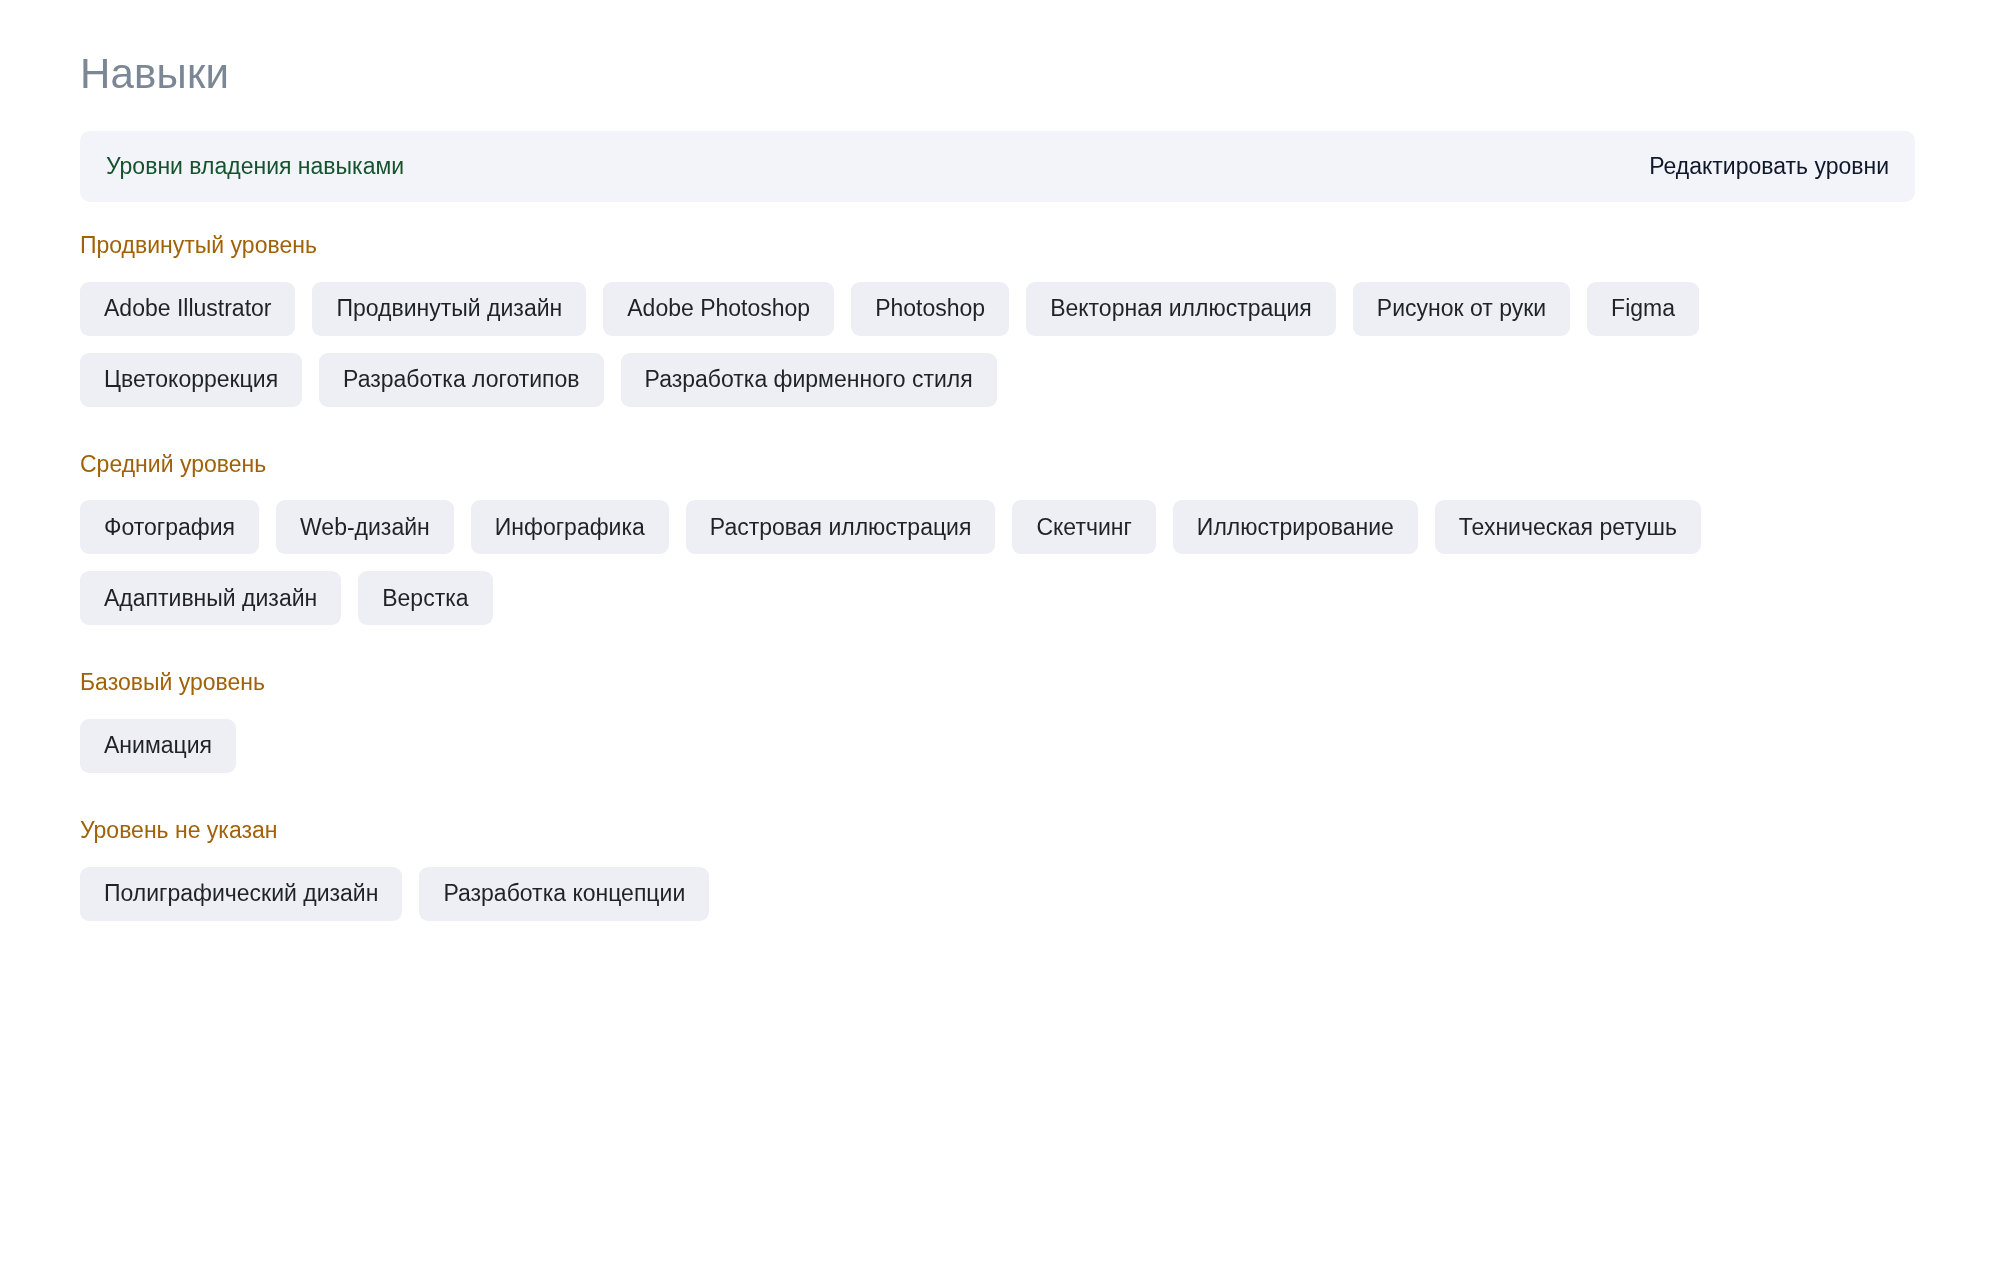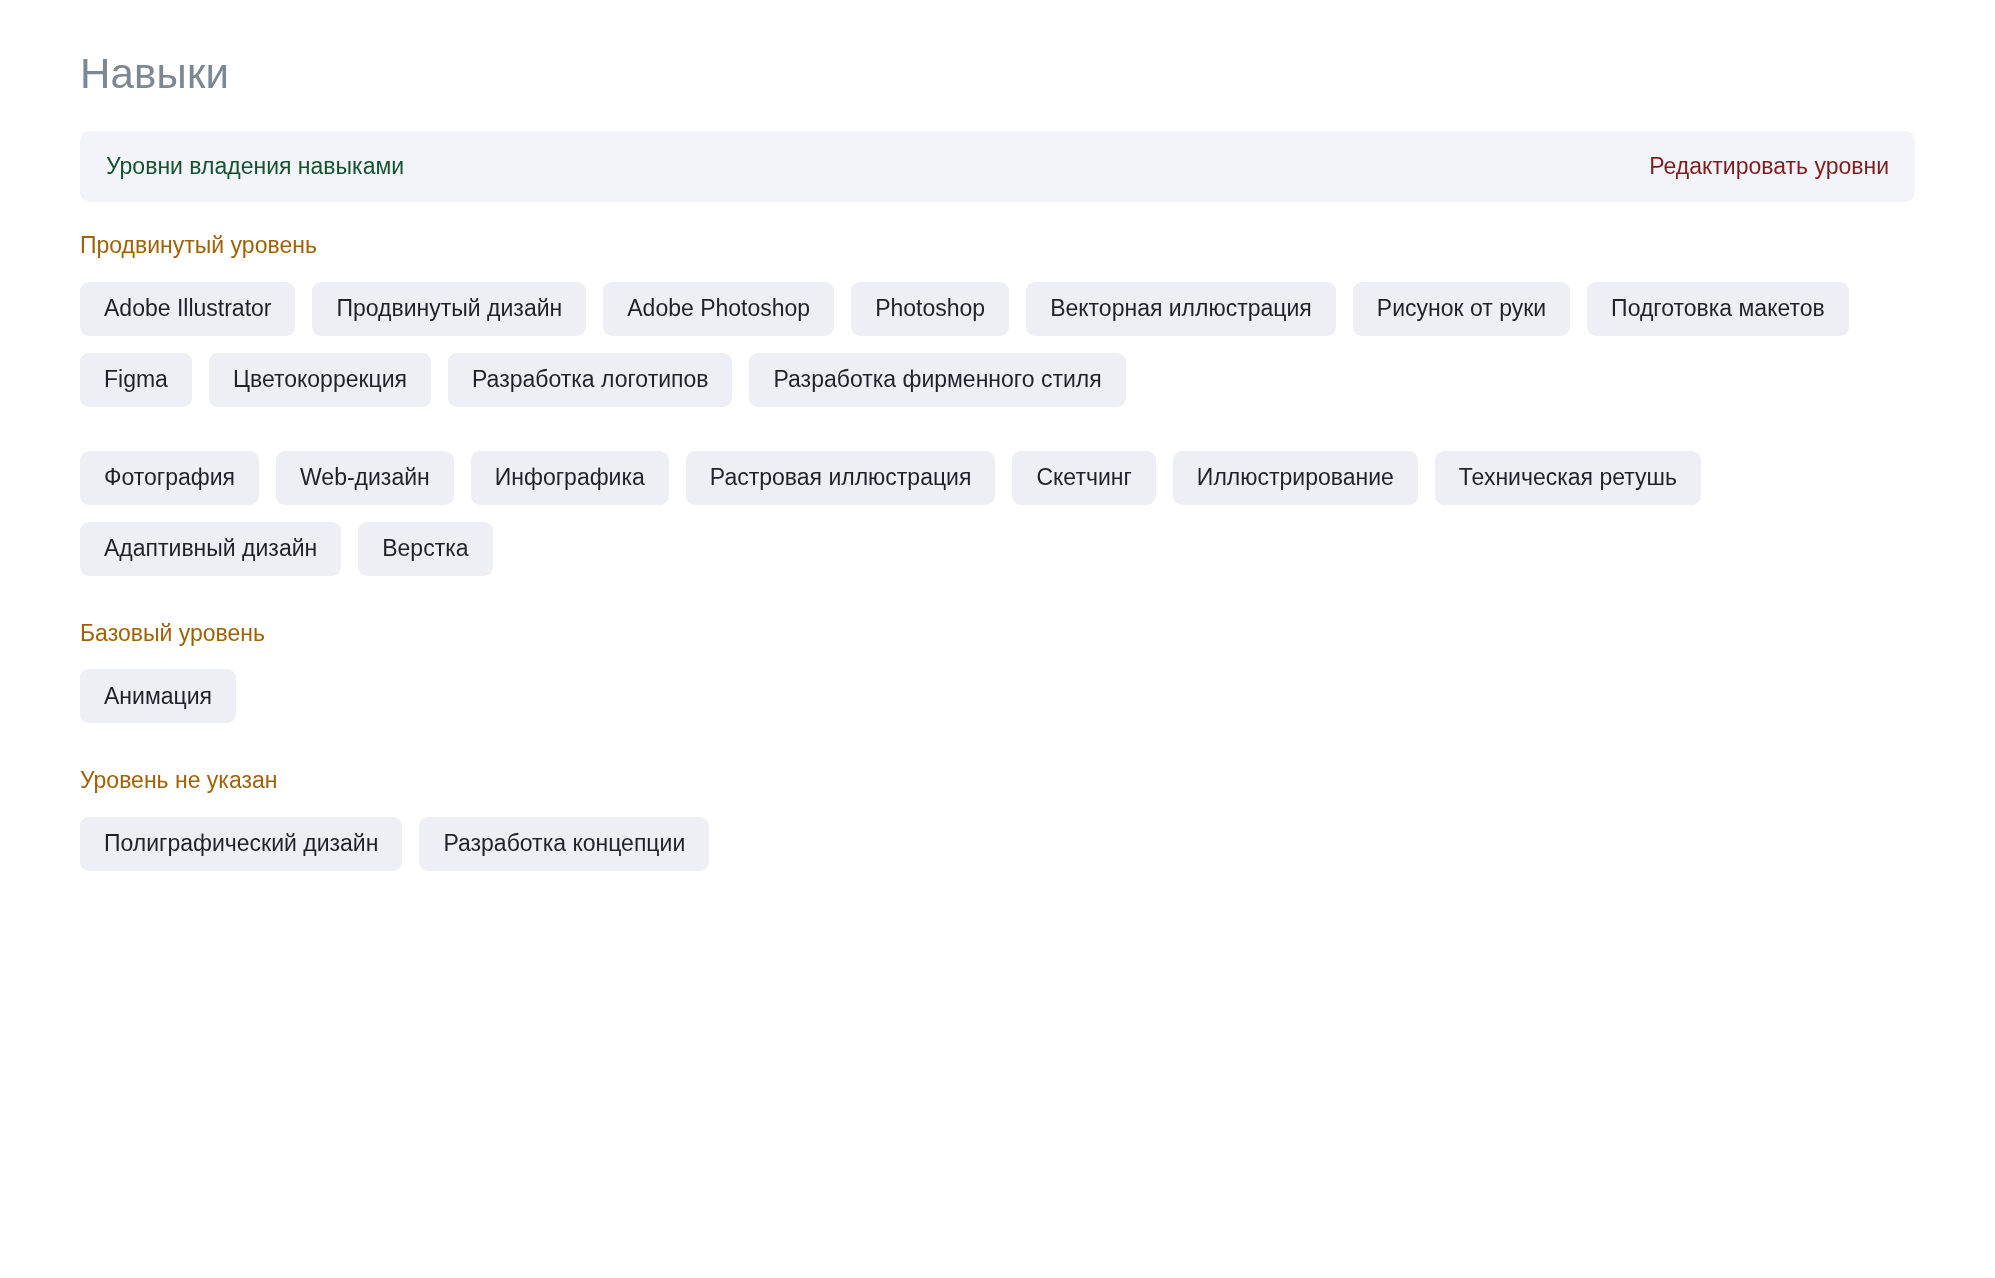--- a/index.html
+++ b/index.html
@@ -43,21 +43,21 @@
     justify-content: space-between;
     padding: 0 26px;
   }
   .levels-banner-label {
     font-size: 23px;
     color: #14532d;
     font-weight: 400;
   }
   .levels-banner-link {
     font-size: 23px;
-    color: #7f1d1d;
+    color: #0f172a;
     font-weight: 400;
     cursor: pointer;
     text-decoration: none;
   }
 
   
   .skill-group { margin-top: 30px; }
   .skill-group + .skill-group { margin-top: 44px; }
 
   .group-title {
@@ -105,28 +105,28 @@
   <div id="groups-container">
       <div class="skill-group">
         <div class="group-title">Продвинутый уровень</div>
         <div class="chip-row">
           <span class="chip">Adobe Illustrator</span>
           <span class="chip">Продвинутый дизайн</span>
           <span class="chip">Adobe Photoshop</span>
           <span class="chip">Photoshop</span>
           <span class="chip">Векторная иллюстрация</span>
           <span class="chip">Рисунок от руки</span>
-          <span class="chip">Подготовка макетов</span>
           <span class="chip">Figma</span>
           <span class="chip">Цветокоррекция</span>
           <span class="chip">Разработка логотипов</span>
           <span class="chip">Разработка фирменного стиля</span>
         </div>
       </div>
       <div class="skill-group">
+        <div class="group-title">Средний уровень</div>
         <div class="chip-row">
           <span class="chip">Фотография</span>
           <span class="chip">Web-дизайн</span>
           <span class="chip">Инфографика</span>
           <span class="chip">Растровая иллюстрация</span>
           <span class="chip">Скетчинг</span>
           <span class="chip">Иллюстрирование</span>
           <span class="chip">Техническая ретушь</span>
           <span class="chip">Адаптивный дизайн</span>
           <span class="chip">Верстка</span>

